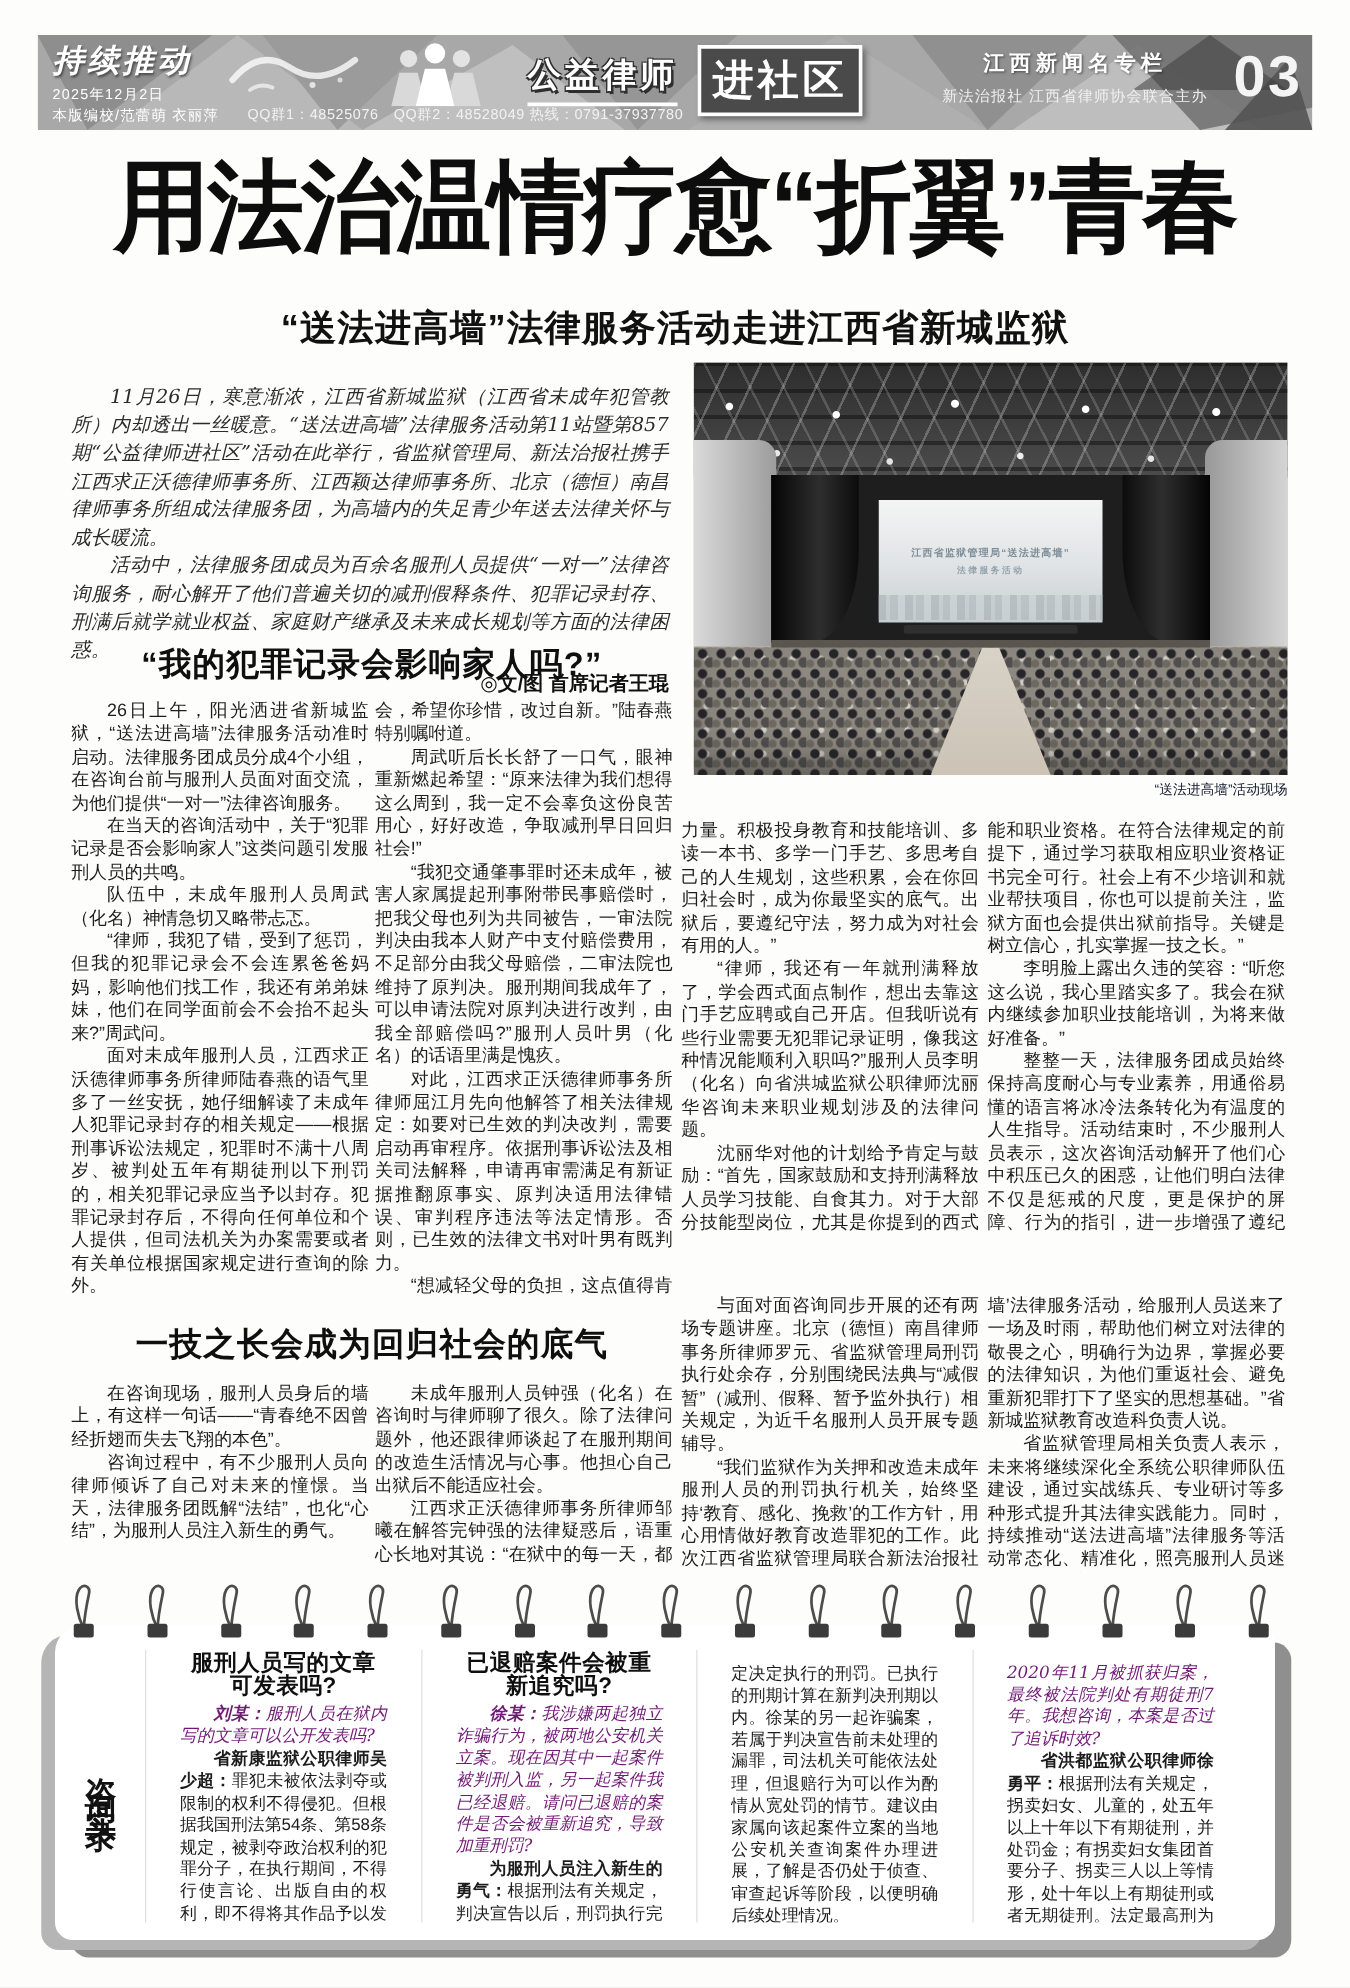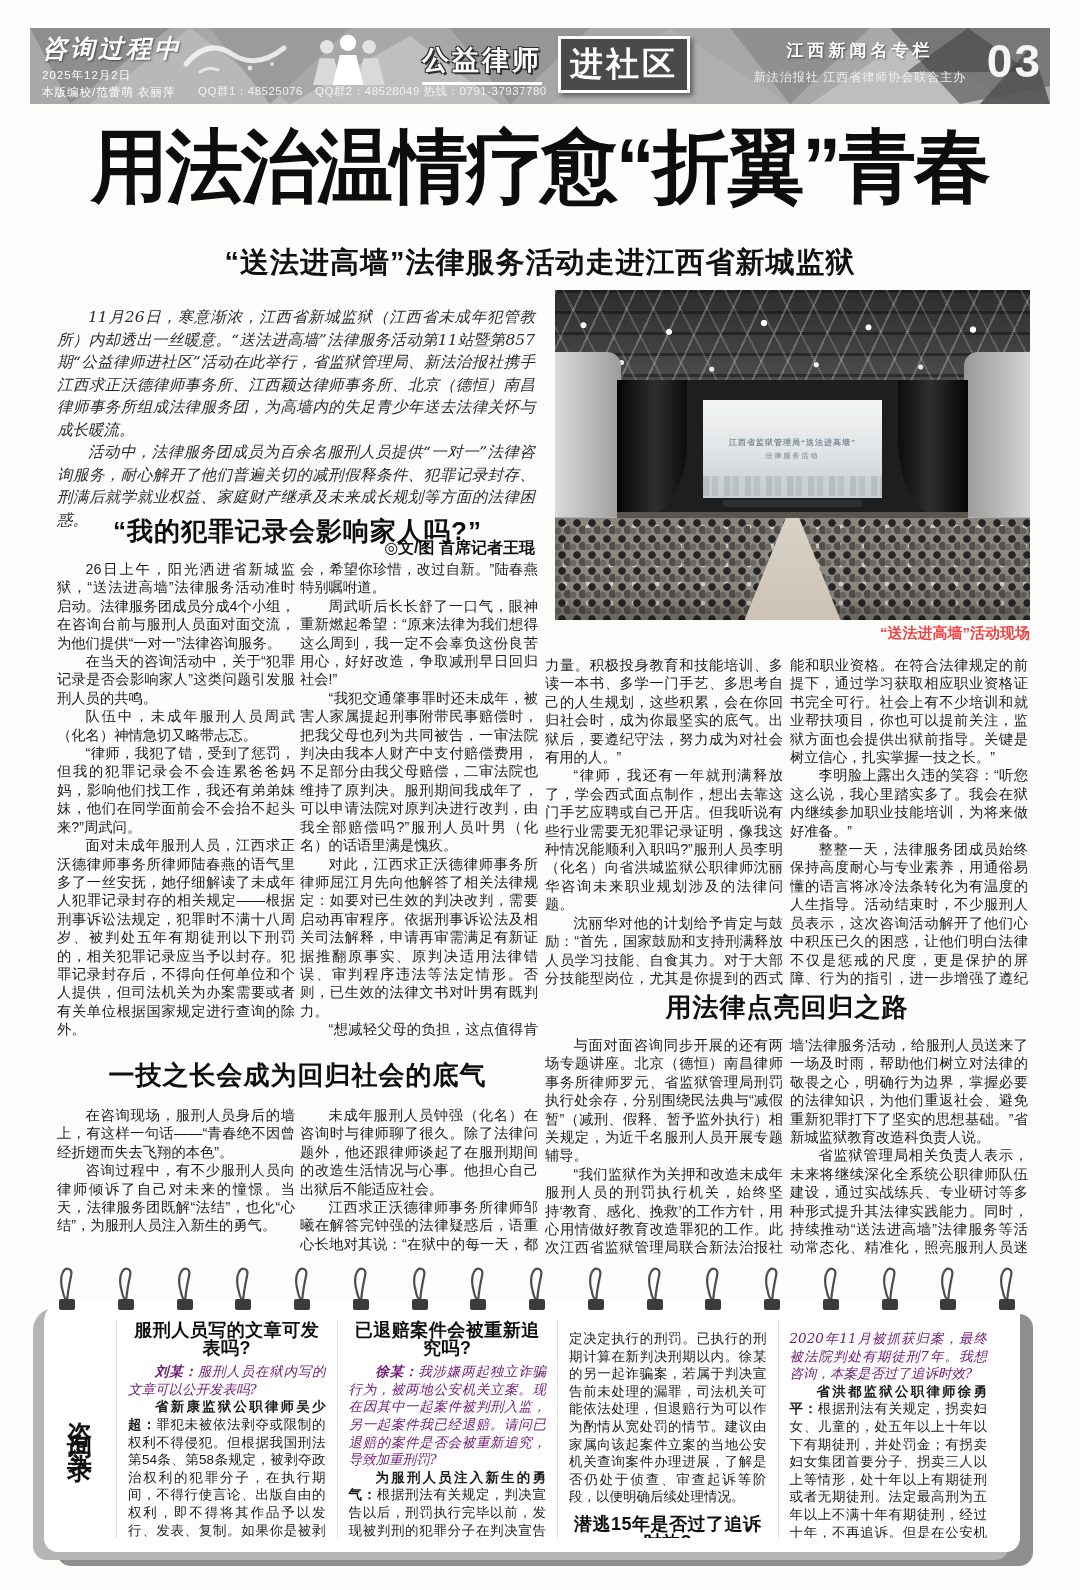--- a/index.html
+++ b/index.html
@@ -84,22 +84,22 @@
     background-image:
       radial-gradient(circle at 7px 5px,#25252a 3.4px,rgba(0,0,0,0) 4.1px),
       radial-gradient(circle at 13px 12px,#504f4e 3.9px,rgba(0,0,0,0) 4.6px),
       radial-gradient(circle at 3px 13px,#6d6961 3px,rgba(0,0,0,0) 3.7px),
       radial-gradient(circle at 10px 9px,#cfccc4 2.1px,rgba(0,0,0,0) 2.7px);
     background-size:15px 16px,15px 16px,15px 16px,23px 19px;
     box-shadow:inset 0 -14px 22px rgba(30,30,30,.35);}
   .ph-aisle{position:absolute;top:228px;bottom:0;left:50%;width:96px;transform:translateX(-50%);
             background:linear-gradient(#d8d2c7,#ccc3b5);
             clip-path:polygon(43% 0,57% 0,100% 100%,0 100%);}
-  .caption{position:absolute;left:555px;top:624px;width:475px;text-align:right;font-weight:700;
-           font-size:15px;color:#ef4444;}
+  .caption{position:absolute;left:555px;top:624px;width:475px;text-align:right;font-weight:400;
+           font-size:11px;color:#0f172a;}
 
   
   .sec-h{position:absolute;margin:0;text-align:center;font-size:26px;font-weight:800;
          letter-spacing:1px;color:#0f0f0f;}
   .sec-h.s1{left:57px;top:514px;width:481px;}
   .sec-h.s2{left:57px;top:1058px;width:481px;}
   .sec-h.s3{left:545px;top:990px;width:484px;}
 
   .col{position:absolute;width:238px;font-size:14.3px;line-height:18.4px;text-align:justify;
        color:#1c1c1c;overflow:hidden;}
@@ -118,21 +118,21 @@
   .notebook{position:absolute;left:36px;top:1262px;width:1002px;height:306px;}
   .rings{position:absolute;left:18px;right:18px;top:0;height:50px;display:flex;
          justify-content:space-between;z-index:3;}
   .ring{width:26px;height:50px;}
   .pad{position:absolute;left:8px;right:18px;top:38px;bottom:16px;background:#ffffff;
        border-radius:22px 14px 14px 14px;
        box-shadow:-11px 8px 0 #b5b5b5,13px 14px 0 #8f8f8f;}
   .qa-tab{position:absolute;left:20px;top:50%;transform:translateY(-50%);writing-mode:vertical-rl;
           font-size:25px;font-weight:900;letter-spacing:12px;color:#111;}
   .qa-cols{position:absolute;left:72px;right:22px;top:20px;bottom:14px;display:flex;}
-  .qa-col{flex:1;padding:0 11px;border-left:1px solid #e0e0e0;overflow:hidden;
+  .qa-col{flex:1;padding:0 27px;border-left:1px solid #e0e0e0;overflow:hidden;
           font-size:13.5px;line-height:17.6px;text-align:justify;color:#1c1c1c;}
   .qa-h{margin:2px 0 6px 0;font-size:18px;font-weight:800;text-align:center;letter-spacing:.5px;color:#0f0f0f;}
   .qa-h.mid{margin-top:10px;}
   .qa-col p{margin:0;text-indent:2em;}
   .qa-col p.cont{text-indent:0;margin-top:10px;}
   .qa-q{font-family:"DejaVu Serif",serif;font-style:italic;color:#701a75;}
   .spk{font-weight:800;}
 </style>
 </head>
 <body>
@@ -148,21 +148,21 @@
       <polygon points="260,76 380,8 470,76" fill="#c4c4c4" opacity="0.8"></polygon>
       <polygon points="420,0 560,0 480,76" fill="#939393" opacity="0.9"></polygon>
       <polygon points="520,76 640,0 760,76" fill="#b0b0b0" opacity="0.85"></polygon>
       <polygon points="700,0 840,0 760,76" fill="#8a8a8a" opacity="0.8"></polygon>
       <polygon points="780,76 880,8 980,76" fill="#c8c8c8" opacity="0.7"></polygon>
       <polygon points="860,0 1020,0 1020,58 930,76" fill="#707070" opacity="0.85"></polygon>
       <polygon points="950,76 1002,18 1020,76" fill="#535353" opacity="0.9"></polygon>
       <polygon points="876,44 938,0 1000,44" fill="#3e3e3e" opacity="0.55"></polygon>
     </svg>
     <div class="mast-left">
-      <div class="paper-name">咨询过程中</div>
+      <div class="paper-name">持续推动</div>
       <div class="mast-date">2025年12月2日</div>
       <div class="mast-editors">本版编校/范蕾萌 衣丽萍</div>
     </div>
     <svg class="callig" viewBox="0 0 110 46">
       <path d="M6 30 Q 28 4 52 20 T 104 14" stroke="#ffffff" stroke-width="5" fill="none" opacity="0.85" stroke-linecap="round"></path>
       <path d="M20 38 q 8 -6 18 -2" stroke="#ffffff" stroke-width="3" fill="none" opacity="0.7" stroke-linecap="round"></path>
       <circle cx="70" cy="34" r="2.4" fill="#ffffff" opacity="0.8"></circle>
       <circle cx="92" cy="30" r="2" fill="#ffffff" opacity="0.7"></circle>
     </svg>
     <svg class="people" viewBox="0 0 100 64">
@@ -243,21 +243,20 @@
   <h3 class="sec-h s2">一技之长会成为回归社会的底气</h3>
   <div class="col c2a">
     <p>在咨询现场，服刑人员身后的墙上，有这样一句话——“青春绝不因曾经折翅而失去飞翔的本色”。</p>
     <p>咨询过程中，有不少服刑人员向律师倾诉了自己对未来的憧憬。当天，法律服务团既解“法结”，也化“心结”，为服刑人员注入新生的勇气。</p>
   </div>
   <div class="col c2b">
     <p>未成年服刑人员钟强（化名）在咨询时与律师聊了很久。除了法律问题外，他还跟律师谈起了在服刑期间的改造生活情况与心事。他担心自己出狱后不能适应社会。</p>
     <p>江西求正沃德律师事务所律师邹曦在解答完钟强的法律疑惑后，语重心长地对其说：“在狱中的每一天，都是你在为未来积蓄</p>
   </div>
 
-  <h3 class="sec-h s3">用法律点亮回归之路</h3>
   <div class="col c3a">
     <p>与面对面咨询同步开展的还有两场专题讲座。北京（德恒）南昌律师事务所律师罗元、省监狱管理局刑罚执行处余存，分别围绕民法典与“减假暂”（减刑、假释、暂予监外执行）相关规定，为近千名服刑人员开展专题辅导。</p>
     <p>“我们监狱作为关押和改造未成年服刑人员的刑罚执行机关，始终坚持‘教育、感化、挽救’的工作方针，用心用情做好教育改造罪犯的工作。此次江西省监狱管理局联合新法治报社和律师事务所开展‘送法进高</p>
   </div>
   <div class="col c3b">
     <p class="cont">墙’法律服务活动，给服刑人员送来了一场及时雨，帮助他们树立对法律的敬畏之心，明确行为边界，掌握必要的法律知识，为他们重返社会、避免重新犯罪打下了坚实的思想基础。”省新城监狱教育改造科负责人说。</p>
     <p>省监狱管理局相关负责人表示，未来将继续深化全系统公职律师队伍建设，通过实战练兵、专业研讨等多种形式提升其法律实践能力。同时，持续推动“送法进高墙”法律服务等活动常态化、精准化，照亮服刑人员迷途知返、重塑新生的道路。</p>
   </div>
 
   <section class="notebook">

